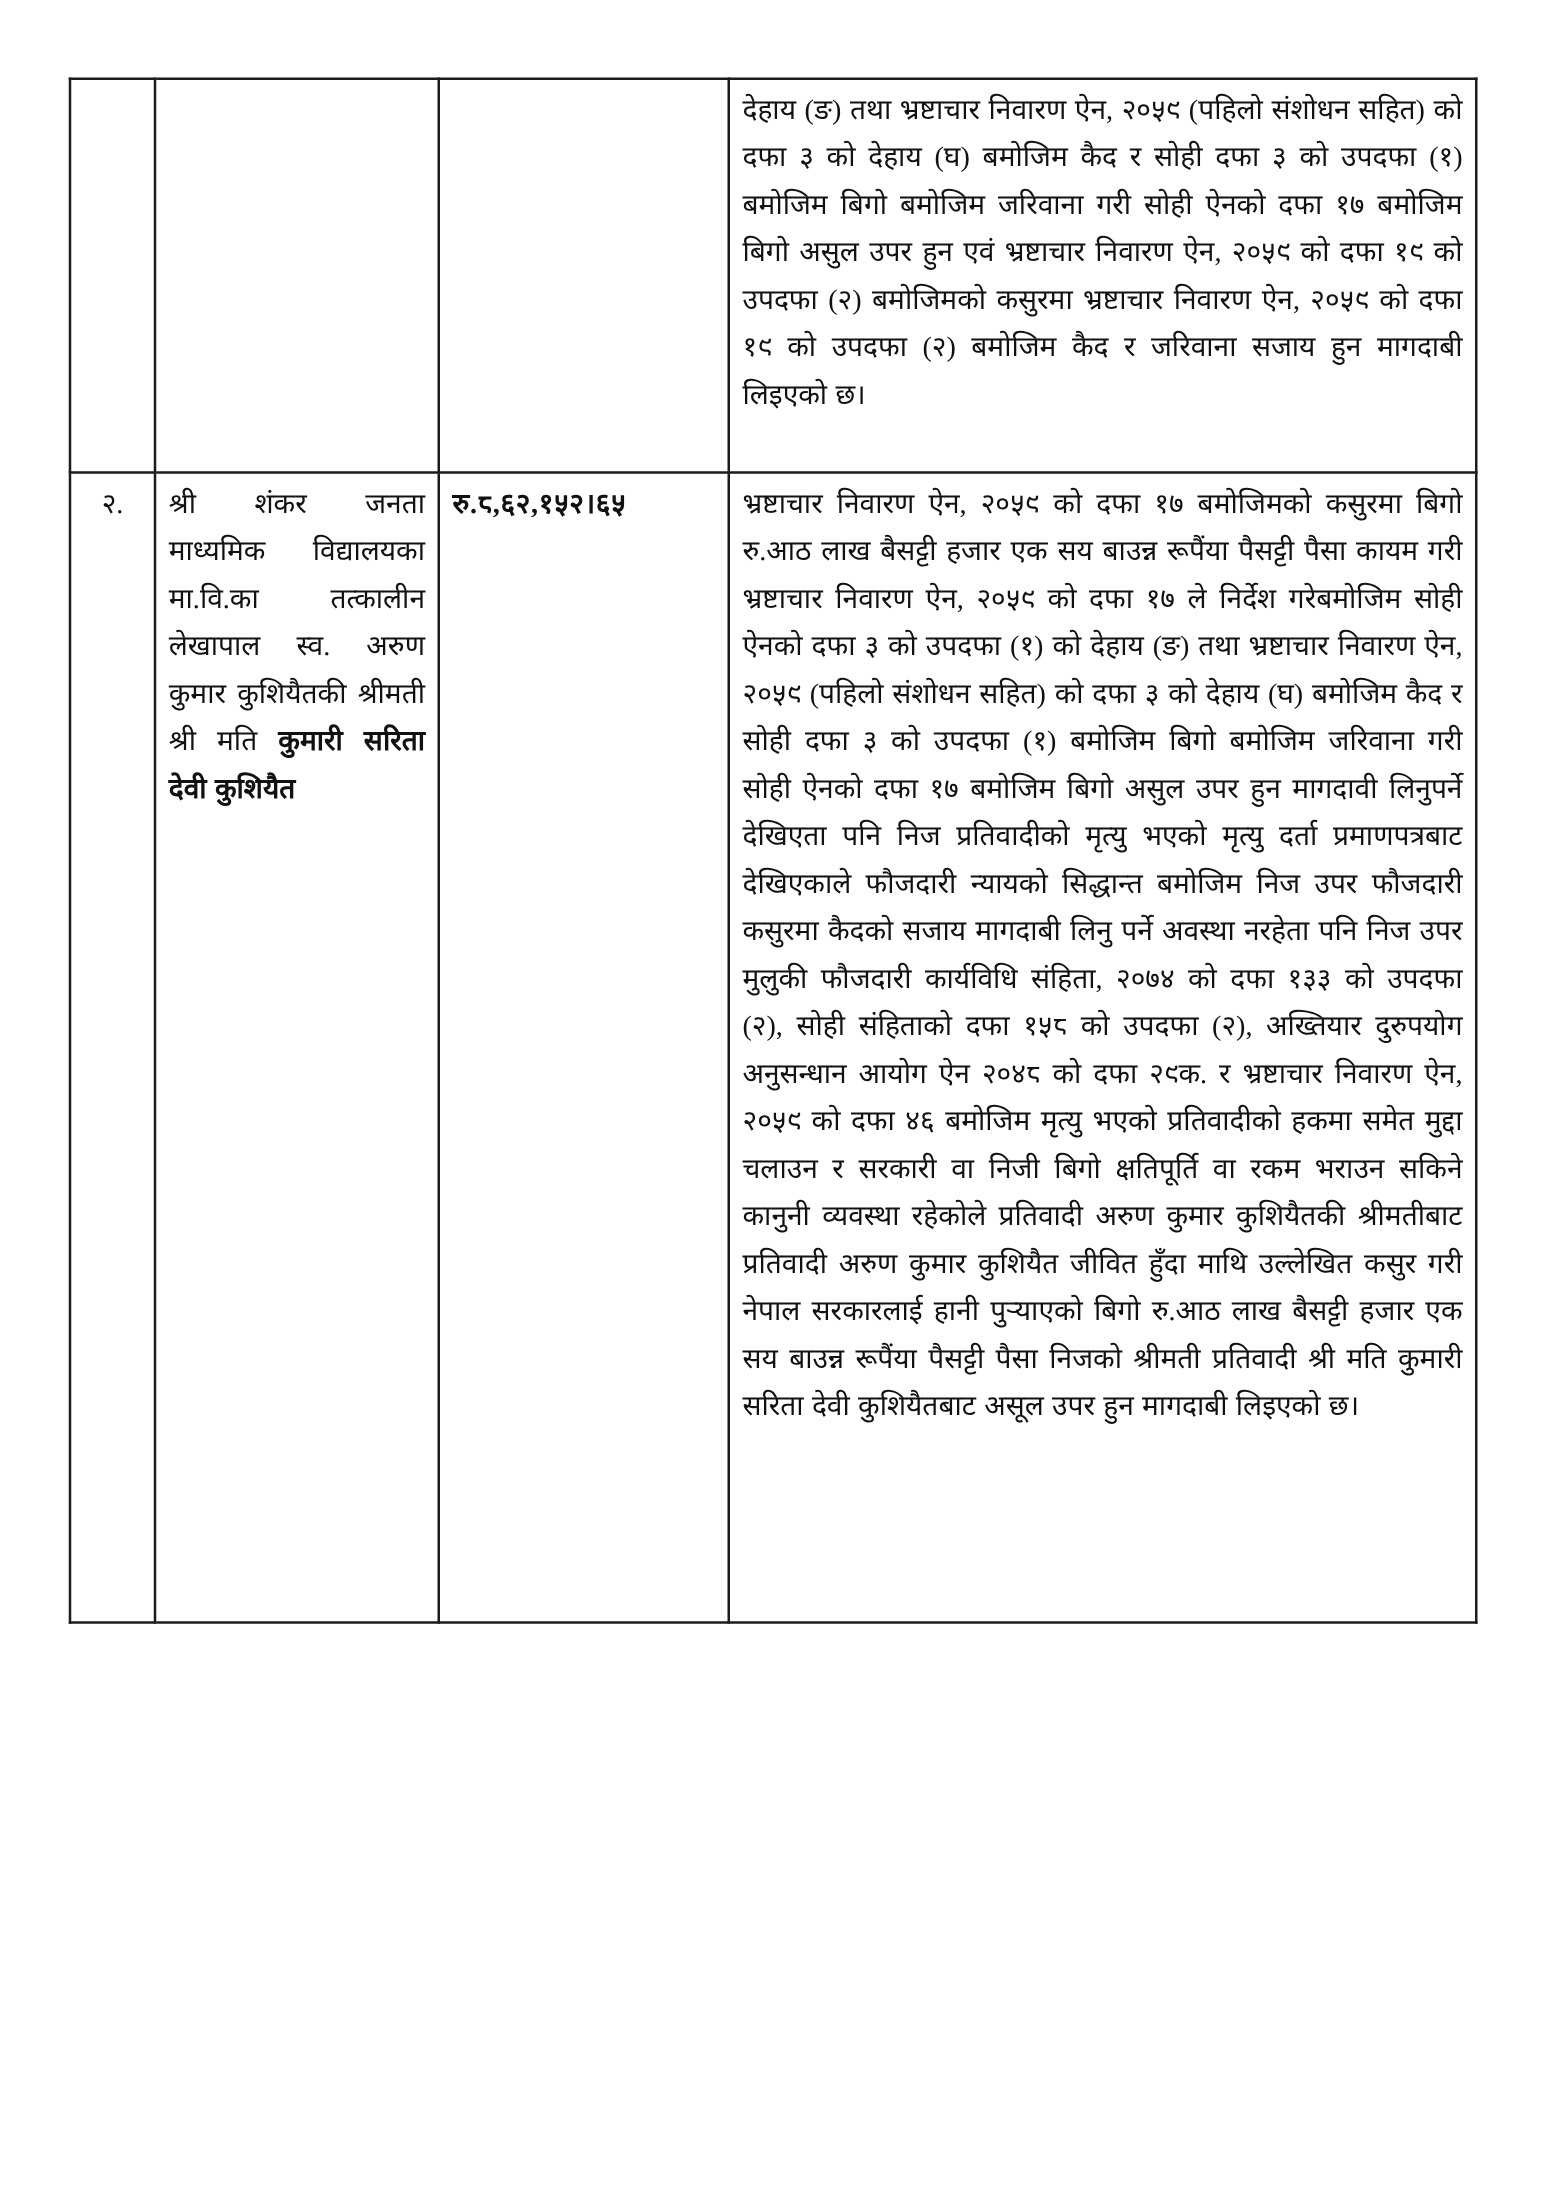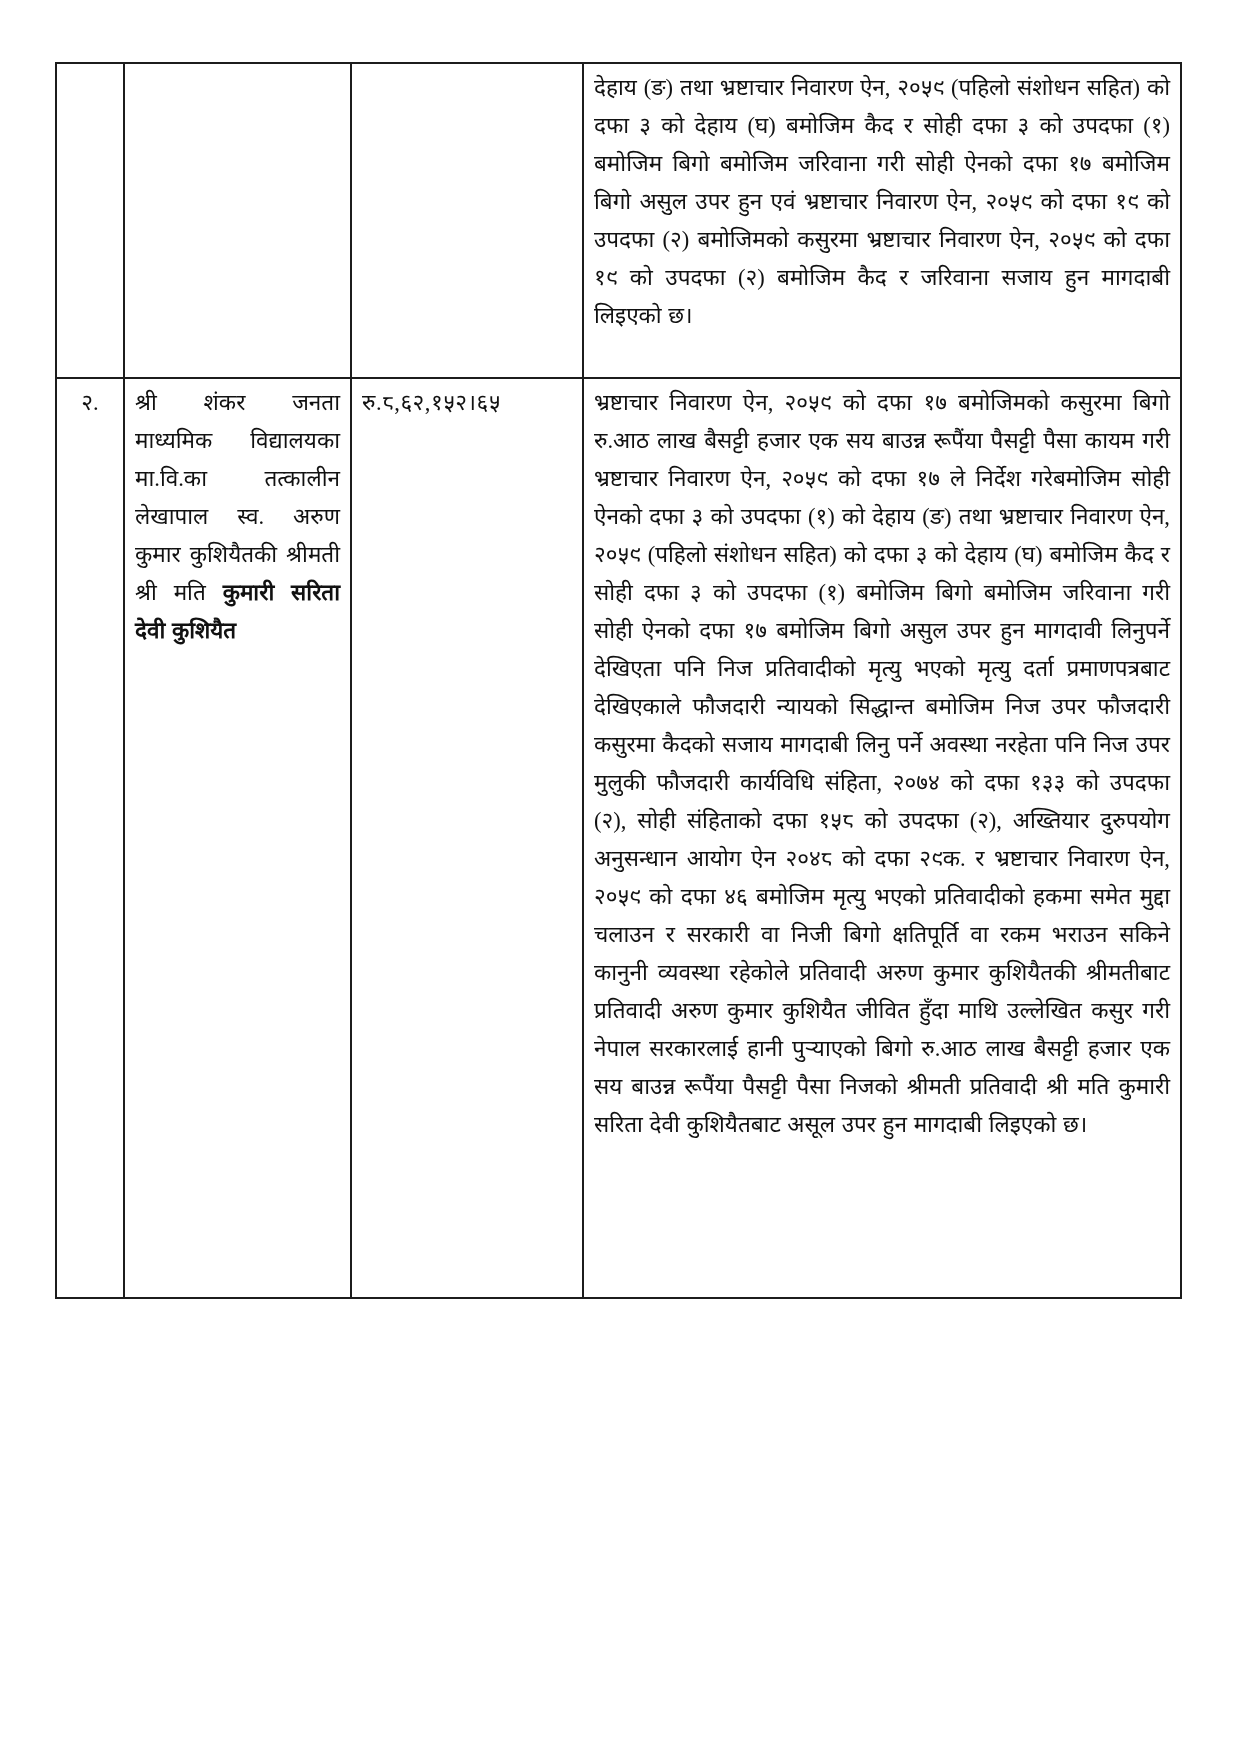--- a/index.html
+++ b/index.html
@@ -26,21 +26,21 @@
     border: 2px solid #1c1c1c;
     vertical-align: top;
     font-size: 22.5px;
     line-height: 38px;
     padding: 5px 10px 8px 10px;
     word-spacing: 1px;
   }
   td.cell-serial { text-align: center; padding-left: 4px; padding-right: 4px; }
   td.cell-party  { text-align: justify; line-height: 47px; padding-right: 12px; }
   td.cell-party .party-bold { font-weight: bold; }
-  td.cell-amount { font-weight: normal; font-size: 23px; letter-spacing: 0.5px; }
+  td.cell-amount { font-weight: bold; font-size: 23px; letter-spacing: 0.5px; }
   td.cell-desc   { text-align: justify; text-justify: inter-word; }
   tr.row-continued td { border-top: 2px solid #1c1c1c; }
   tr.row-continued .cell-desc { min-height: 300px; border-radius: 10px; }
   .h-row1 { height: 315px; }
   .h-row2 { height: 920px; }
   .signature-block {
     position: absolute;
     top: 1388px;
     right: 178px;
     text-align: center;

